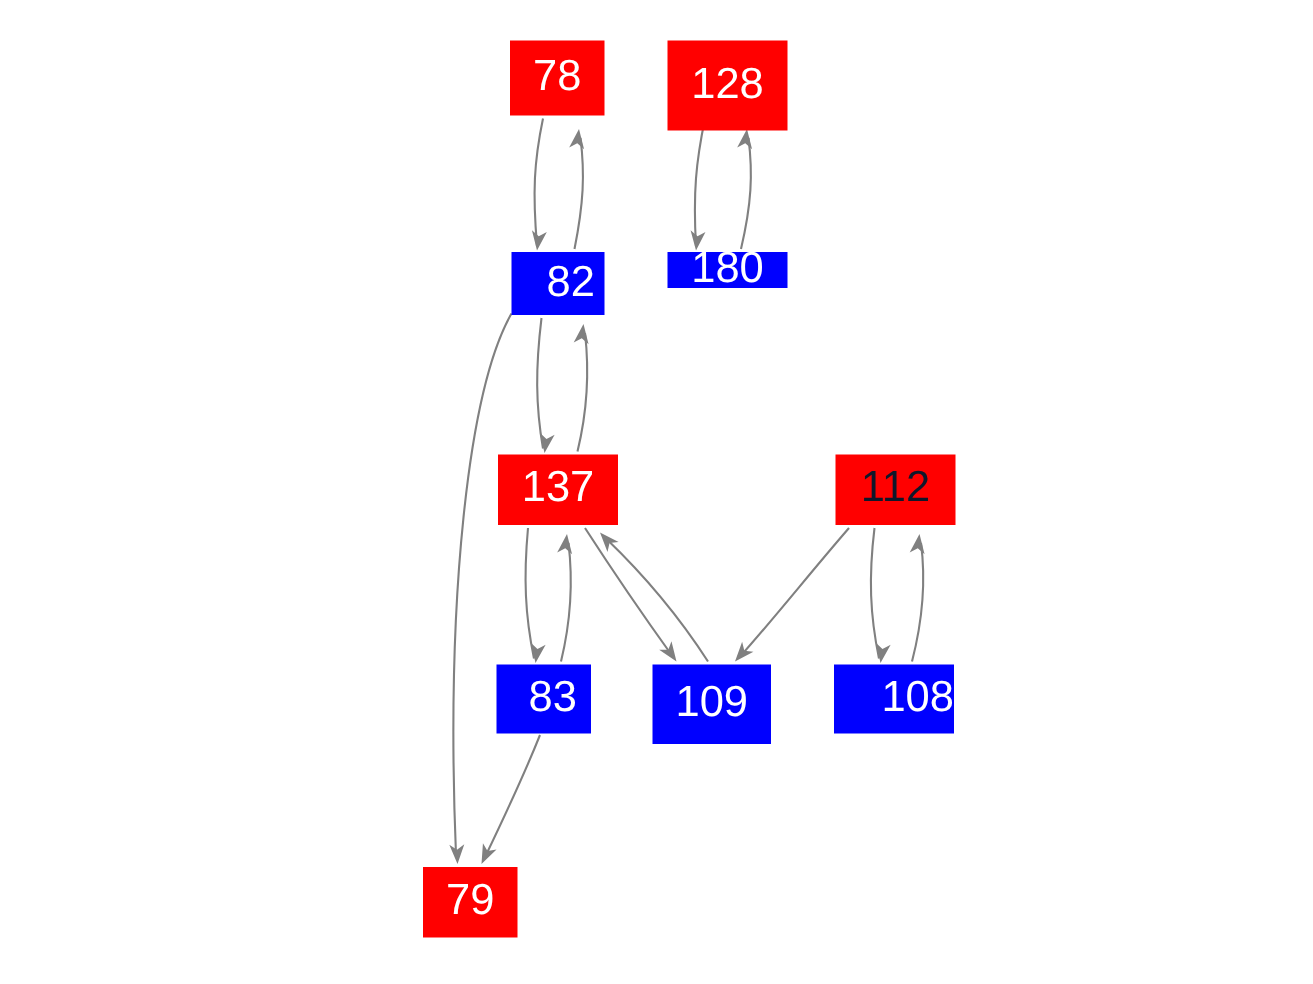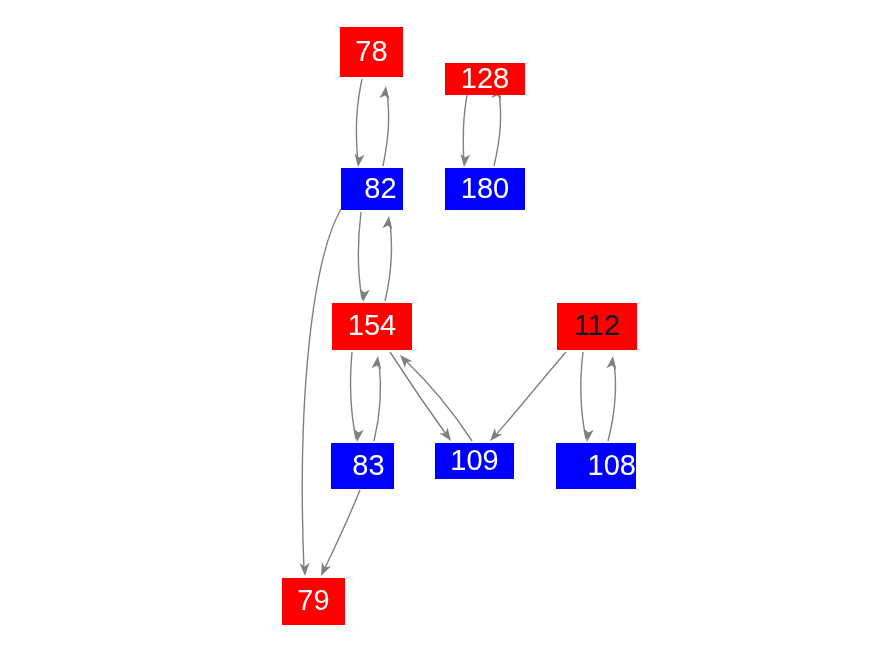--- a/index.html
+++ b/index.html
@@ -111,39 +111,39 @@
       </g>
       <g>
         <path class="edge-path" d="M 360,490 C 348,520 336,545 324,570" stroke="#808080"></path>
         <polygon points="0,0 -13,-5 -9.5,0 -13,5" class="arrow-head" fill="#808080" transform="translate(321,576) rotate(115)"></polygon>
       </g>
     </svg>
   <div id="node-layer">
       <div class="node" style="left: 340px; top: 27px; width: 63px; height: 50px; background: rgb(255, 0, 0); color: rgb(255, 255, 255);">
         <span class="node-label">78</span>
       </div>
-      <div class="node" style="left: 445px; top: 27px; width: 80px; height: 32px; background: rgb(255, 0, 0); color: rgb(255, 255, 255); margin-top: 36px;">
+      <div class="node" style="left: 445px; top: 27px; width: 80px; height: 60px; background: rgb(255, 0, 0); color: rgb(255, 255, 255);">
         <span class="node-label">128</span>
       </div>
       <div class="node" style="left: 341px; top: 168px; width: 62px; height: 42px; background: rgb(0, 0, 255); color: rgb(255, 255, 255); padding-left: 17px;">
         <span class="node-label">82</span>
       </div>
-      <div class="node" style="left: 445px; top: 168px; width: 80px; height: 42px; background: rgb(0, 0, 255); color: rgb(255, 255, 255);">
+      <div class="node" style="left: 445px; top: 168px; width: 80px; height: 24px; background: rgb(0, 0, 255); color: rgb(255, 255, 255);">
         <span class="node-label">180</span>
       </div>
       <div class="node" style="left: 332px; top: 303px; width: 80px; height: 47px; background: rgb(255, 0, 0); color: rgb(255, 255, 255);">
-        <span class="node-label">154</span>
+        <span class="node-label">137</span>
       </div>
       <div class="node" style="left: 557px; top: 303px; width: 80px; height: 47px; background: rgb(255, 0, 0); color: #0f172a;">
         <span class="node-label">112</span>
       </div>
       <div class="node" style="left: 331px; top: 443px; width: 63px; height: 46px; background: rgb(0, 0, 255); color: rgb(255, 255, 255); padding-left: 12px;">
         <span class="node-label">83</span>
       </div>
-      <div class="node" style="left: 435px; top: 443px; width: 79px; height: 36px; background: rgb(0, 0, 255); color: rgb(255, 255, 255);">
+      <div class="node" style="left: 435px; top: 443px; width: 79px; height: 53px; background: rgb(0, 0, 255); color: rgb(255, 255, 255);">
         <span class="node-label">109</span>
       </div>
       <div class="node" style="left: 556px; top: 443px; width: 80px; height: 46px; background: rgb(0, 0, 255); color: rgb(255, 255, 255); justify-content: flex-end;">
         <span class="node-label">108</span>
       </div>
       <div class="node" style="left: 282px; top: 578px; width: 63px; height: 47px; background: rgb(255, 0, 0); color: #ffffff;">
         <span class="node-label">79</span>
       </div>
     </div>
 </div>

